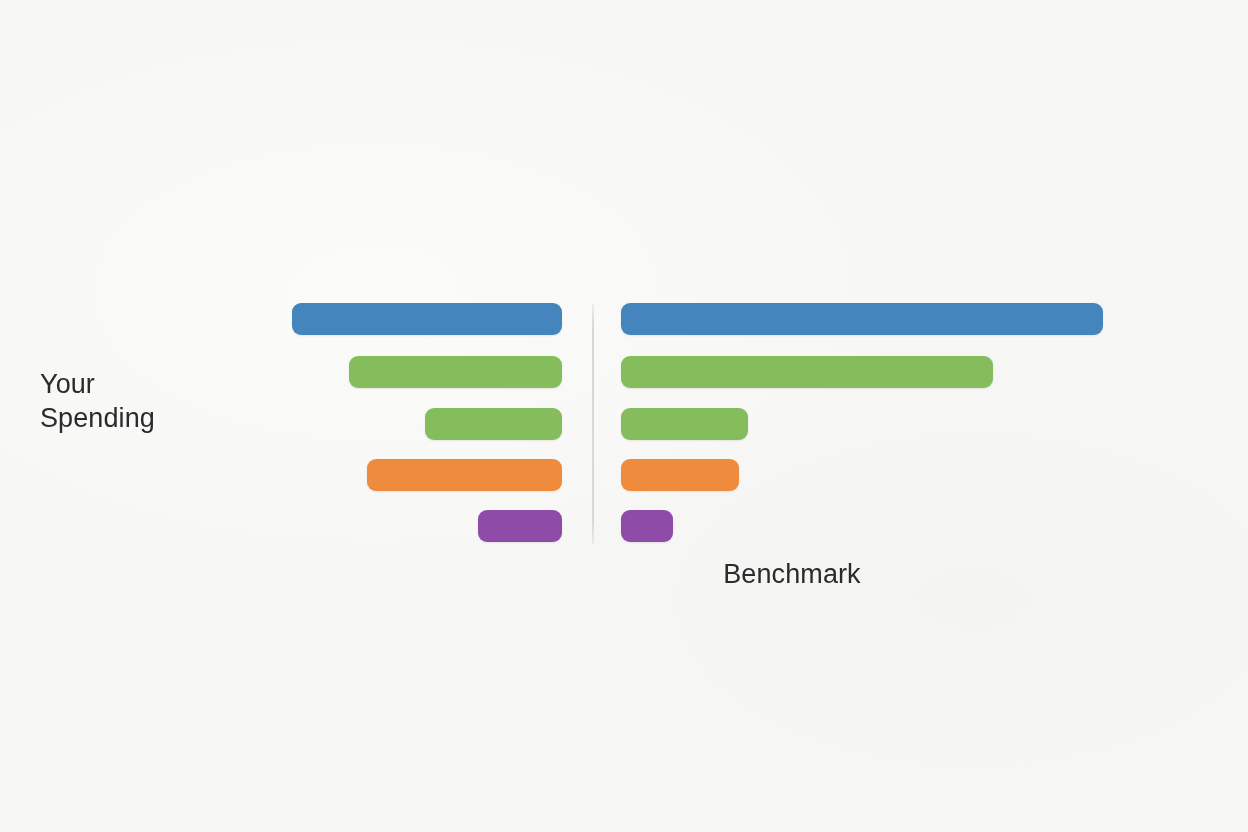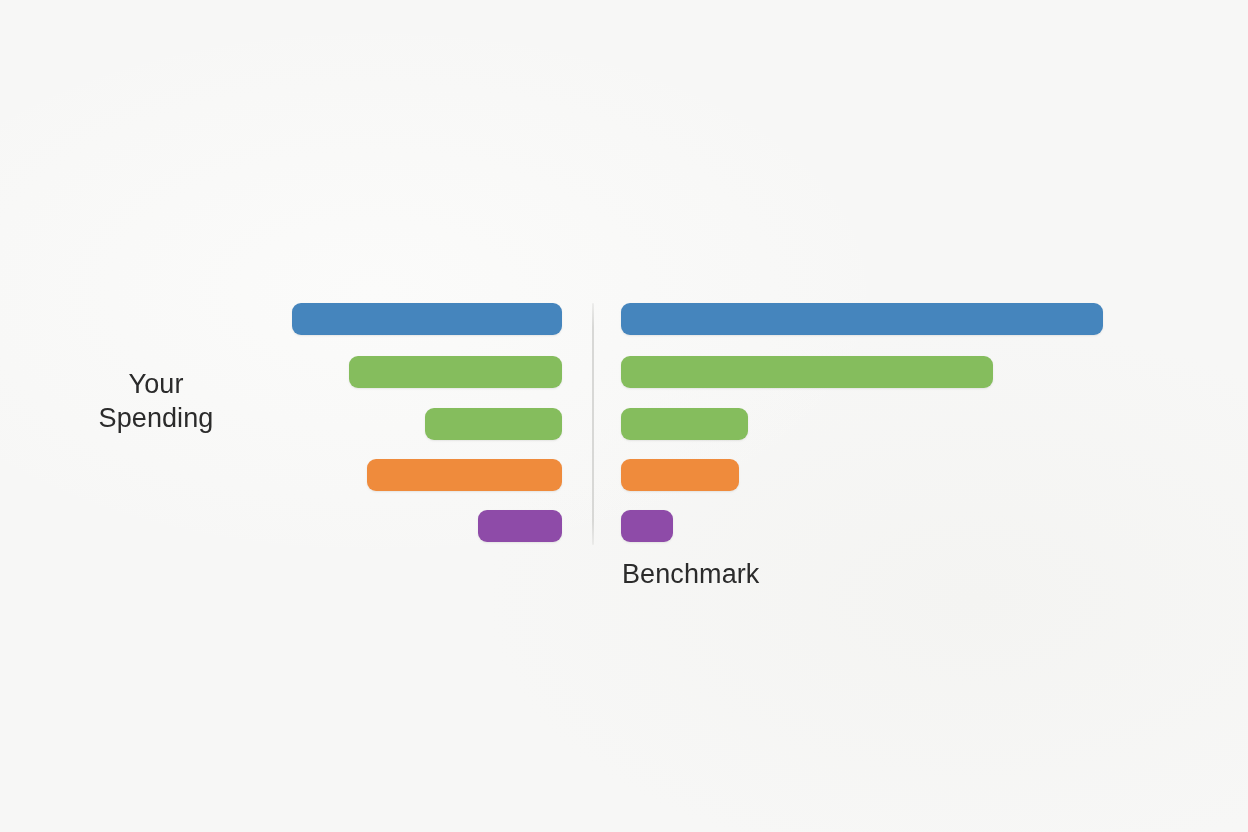--- a/index.html
+++ b/index.html
@@ -81,27 +81,27 @@
     color: #2b2b2b;
     font-size: 27px;
     line-height: 34px;
     letter-spacing: 0.1px;
     white-space: pre-line;
   }
   #label-your-spending {
     left: 40px;
     top: 367px;
     width: 232px;
-    text-align: center;
+    text-align: left;
   }
   #label-benchmark {
     left: 622px;
     top: 557px;
     width: 340px;
-    text-align: left;
+    text-align: center;
   }
 </style>
 </head>
 <body>
 
 <div id="canvas" style="background-color: rgb(247, 247, 246);">
   <div id="chart">
 
     <div class="divider" style="background: linear-gradient(rgba(213, 213, 211, 0.35) 0%, rgb(216, 216, 214) 10%, rgb(216, 216, 214) 90%, rgba(213, 213, 211, 0.35) 100%);"></div>
 

